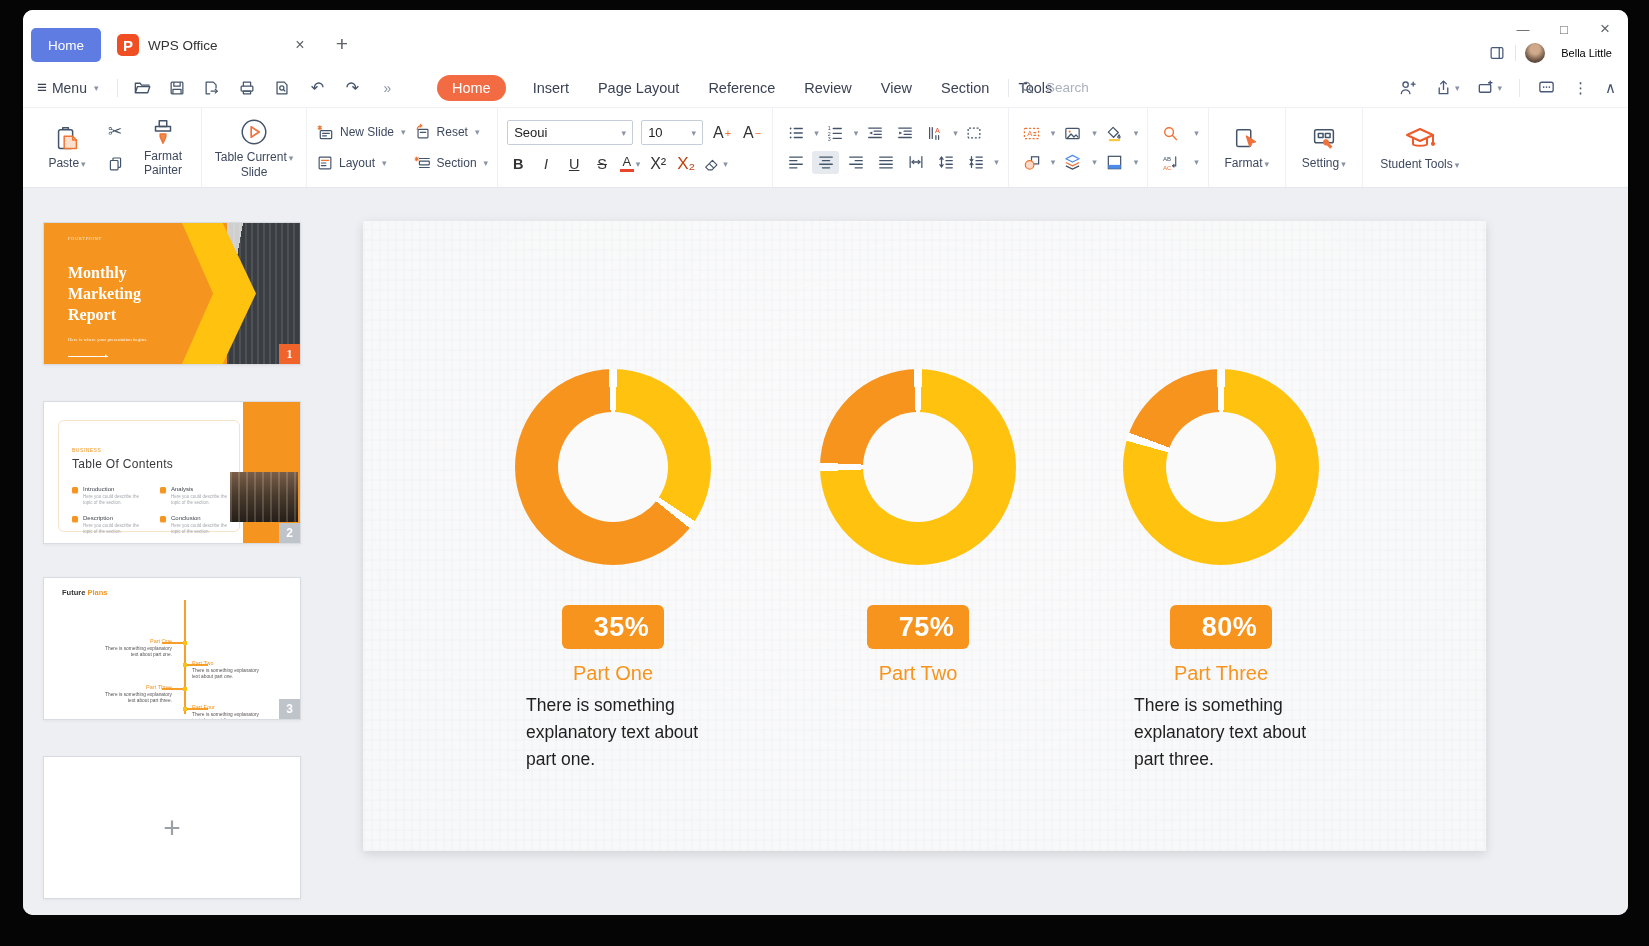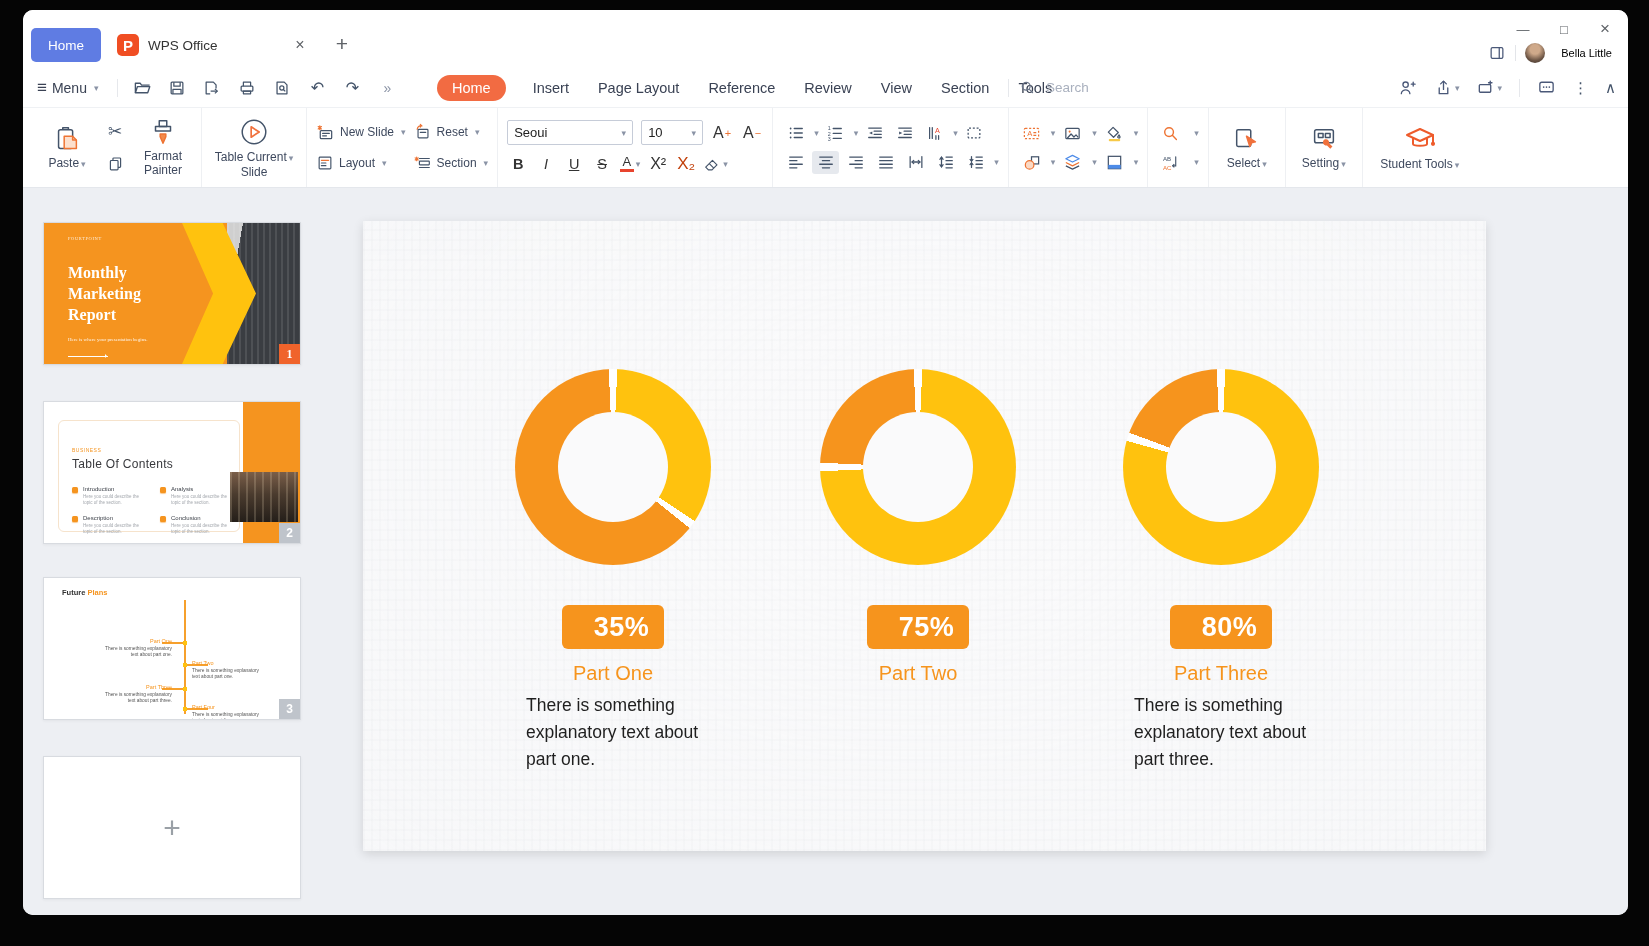--- a/index.html
+++ b/index.html
@@ -591,21 +591,21 @@
     </div>
 
     <div class="rgroup">
       <div class="bigbtn">
         <span class="icon">
           <svg width="30" height="30" viewBox="0 0 32 32" fill="none" stroke="#44546A" stroke-width="1.6" stroke-linejoin="round">
                 <rect x="5" y="6" width="15" height="18" rx="1.5"></rect>
                 <path d="M15.5 13l9.5 6-4 .9-2 4.1z" fill="#F0713C" stroke="#F0713C"></path>
               </svg>
         </span>
-        <span><span>Select</span><span class="car">▾</span></span>
+        <span><span>Farmat</span><span class="car">▾</span></span>
       </div>
     </div>
 
     <div class="rgroup">
       <div class="bigbtn">
         <span class="icon">
           <svg width="30" height="30" viewBox="0 0 32 32" fill="none" stroke="#44546A" stroke-width="1.6" stroke-linejoin="round">
                 <rect x="6" y="6" width="20" height="14" rx="2"></rect>
                 <rect x="10" y="10" width="5" height="4.5"></rect>
                 <rect x="17.5" y="10" width="5" height="4.5"></rect>

